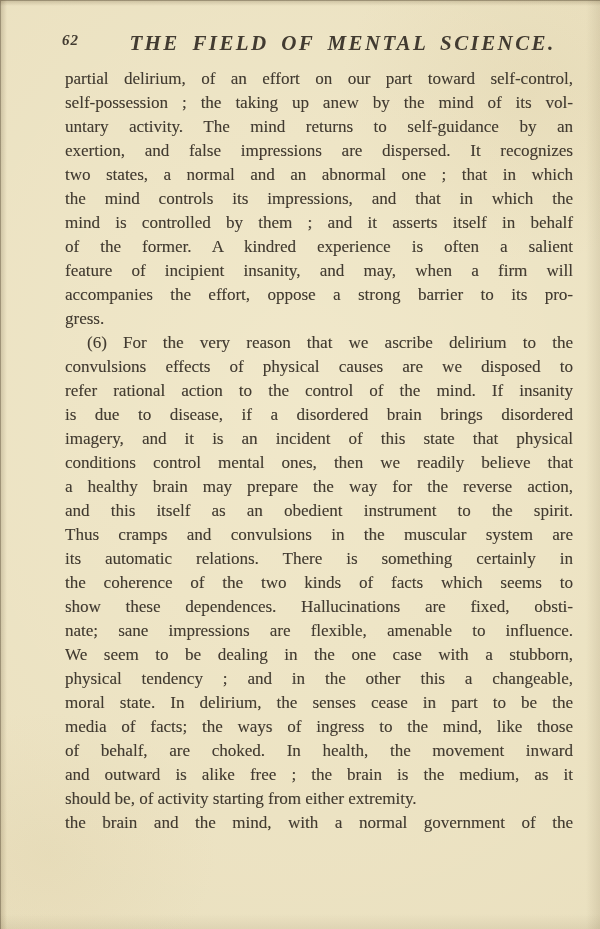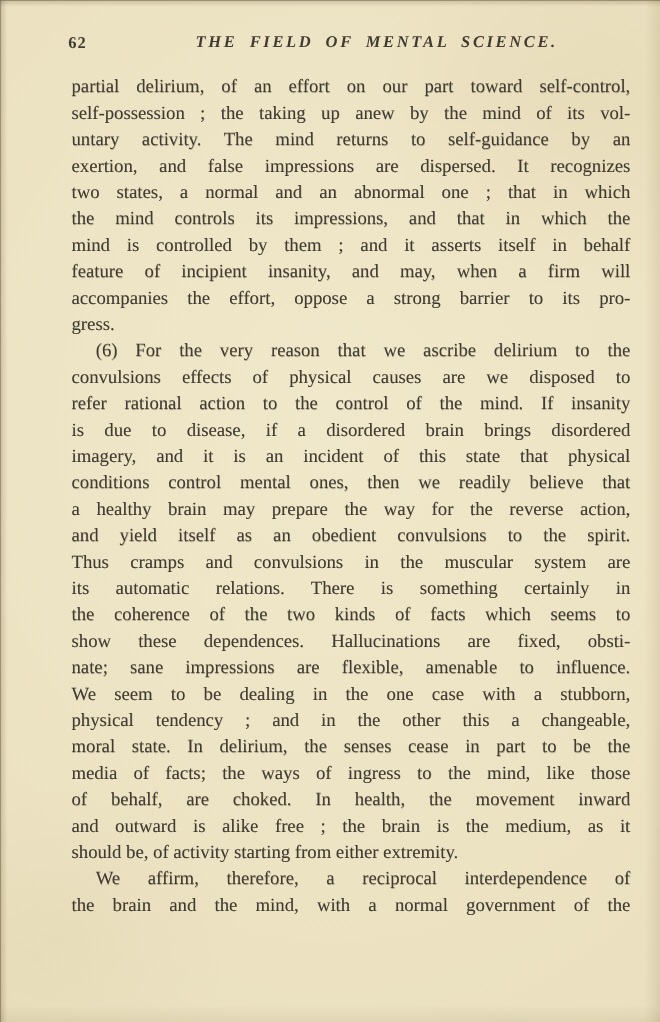--- a/index.html
+++ b/index.html
@@ -28,26 +28,27 @@
     top: 31px;
     left: 65px;
     right: 28px;
     height: 22px;
   }
   .pagenum {
     position: absolute;
     left: -3px;
     top: 1px;
     font-size: 15px;
+    font-style: italic;
     font-weight: 700;
     letter-spacing: 1px;
   }
   .running-title {
     text-align: center;
-    font-size: 15px;
+    font-size: 21px;
     font-style: italic;
     font-weight: 700;
     letter-spacing: 2.4px;
     word-spacing: 5px;
     white-space: nowrap;
     padding-left: 48px;
   }
   .body-text {
     position: absolute;
     top: 67px;
@@ -77,39 +78,39 @@
     <div class="running-title">THE FIELD OF MENTAL SCIENCE.</div>
   </div>
   <div class="body-text">
       <div class="line">partial delirium, of an effort on our part toward self-control,</div>
       <div class="line">self-possession ; the taking up anew by the mind of its vol-</div>
       <div class="line">untary activity.  The mind returns to self-guidance by an</div>
       <div class="line">exertion, and false impressions are dispersed.  It recognizes</div>
       <div class="line">two states, a normal and an abnormal one ; that in which</div>
       <div class="line">the mind controls its impressions, and that in which the</div>
       <div class="line">mind is controlled by them ; and it asserts itself in behalf</div>
+      <div class="line">of the former.  A kindred experience is often a salient</div>
       <div class="line">feature of incipient insanity, and may, when a firm will</div>
       <div class="line">accompanies the effort, oppose a strong barrier to its pro-</div>
       <div class="line no-just">gress.</div>
       <div class="line indent">(6) For the very reason that we ascribe delirium to the</div>
       <div class="line">convulsions effects of physical causes are we disposed to</div>
       <div class="line">refer rational action to the control of the mind.  If insanity</div>
       <div class="line">is due to disease, if a disordered brain brings disordered</div>
       <div class="line">imagery, and it is an incident of this state that physical</div>
       <div class="line">conditions control mental ones, then we readily believe that</div>
       <div class="line">a healthy brain may prepare the way for the reverse action,</div>
-      <div class="line">and yield itself as an obedient convulsions to the spirit.</div>
+      <div class="line">and this itself as an obedient instrument to the spirit.</div>
       <div class="line">Thus cramps and convulsions in the muscular system are</div>
       <div class="line">its automatic relations.  There is something certainly in</div>
       <div class="line">the coherence of the two kinds of facts which seems to</div>
       <div class="line">show these dependences.  Hallucinations are fixed, obsti-</div>
       <div class="line">nate; sane impressions are flexible, amenable to influence.</div>
       <div class="line">We seem to be dealing in the one case with a stubborn,</div>
       <div class="line">physical tendency ; and in the other this a changeable,</div>
       <div class="line">moral state.  In delirium, the senses cease in part to be the</div>
       <div class="line">media of facts; the ways of ingress to the mind, like those</div>
       <div class="line">of behalf, are choked.  In health, the movement inward</div>
       <div class="line">and outward is alike free ; the brain is the medium, as it</div>
       <div class="line no-just">should be, of activity starting from either extremity.</div>
-      <div class="line indent">We affirm, therefore, a reciprocal interdependence of</div>
       <div class="line">the brain and the mind, with a normal government of the</div>
     </div>
 </div>
 
 </body></html>

